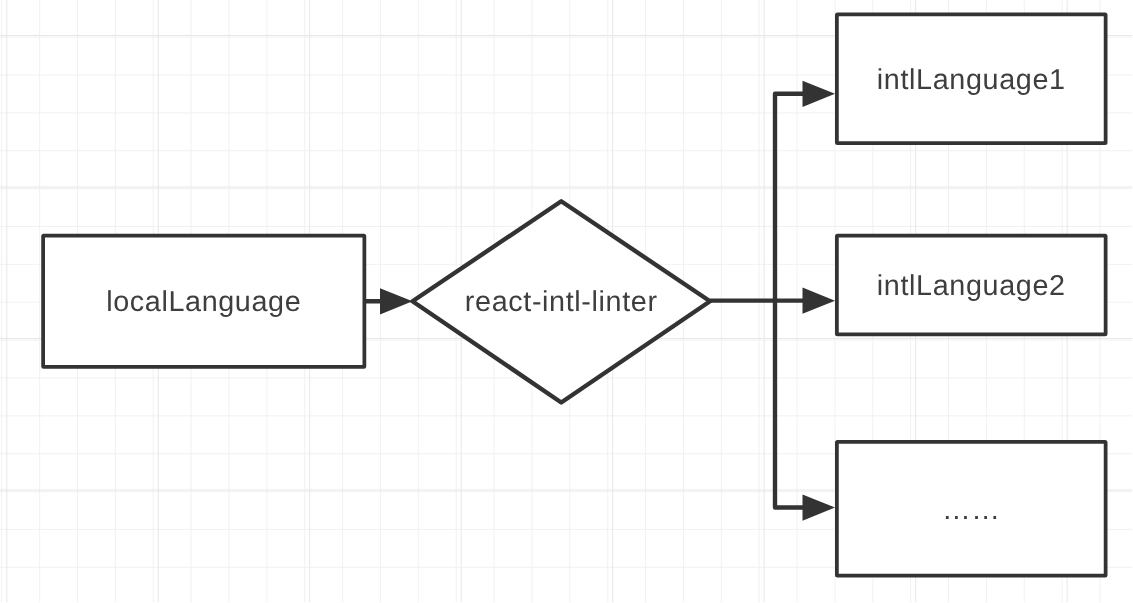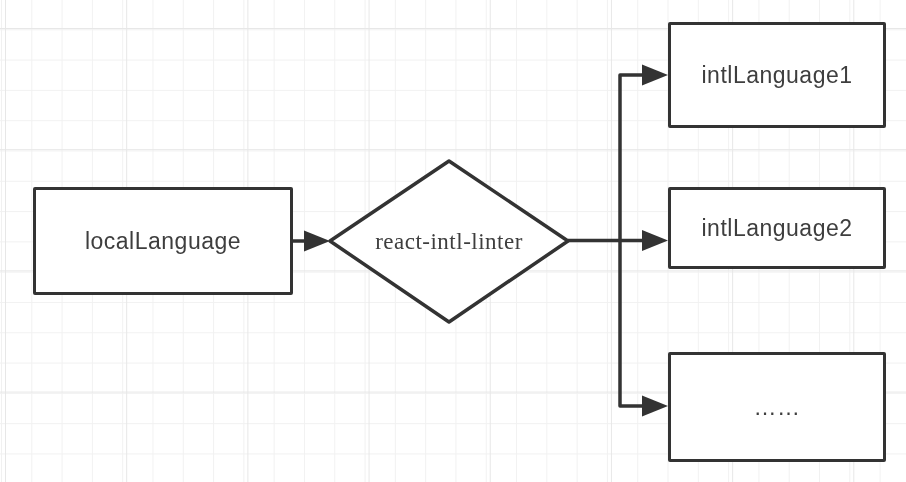--- a/index.html
+++ b/index.html
@@ -65,21 +65,20 @@
     display: flex;
     align-items: center;
     justify-content: center;
   }
   .node-label-layer {
     position: absolute;
     display: flex;
     align-items: center;
     justify-content: center;
     pointer-events: none;
-    font-family: Liberation Serif, serif;
   }
   .node-label {
     color: #3e3e3e;
     font-size: 23px;
     font-weight: 400;
     letter-spacing: 0.5px;
     white-space: nowrap;
   }
 </style>
 </head>
@@ -109,21 +108,21 @@
       <polygon class="arrow-head" points="668,406 642,395.5 642,416.5"></polygon>
     </g>
 
     <polygon class="diamond-shape" points="449,161 568,241 449,322 330,241"></polygon>
   </svg>
 
   <div class="node-rect" style="left:33px; top:187px; width:260px; height:108px;">
     <span class="node-label">localLanguage</span>
   </div>
 
-  <div class="node-rect" style="left:668px; top:22px; width:218px; height:106px;">
+  <div class="node-rect" style="left:668px; top:10px; width:218px; height:106px;">
     <span class="node-label">intlLanguage1</span>
   </div>
 
   <div class="node-rect" style="left:668px; top:187px; width:218px; height:82px;">
     <span class="node-label">intlLanguage2</span>
   </div>
 
   <div class="node-rect" style="left:668px; top:352px; width:218px; height:110px;">
     <span class="node-label">……</span>
   </div>

